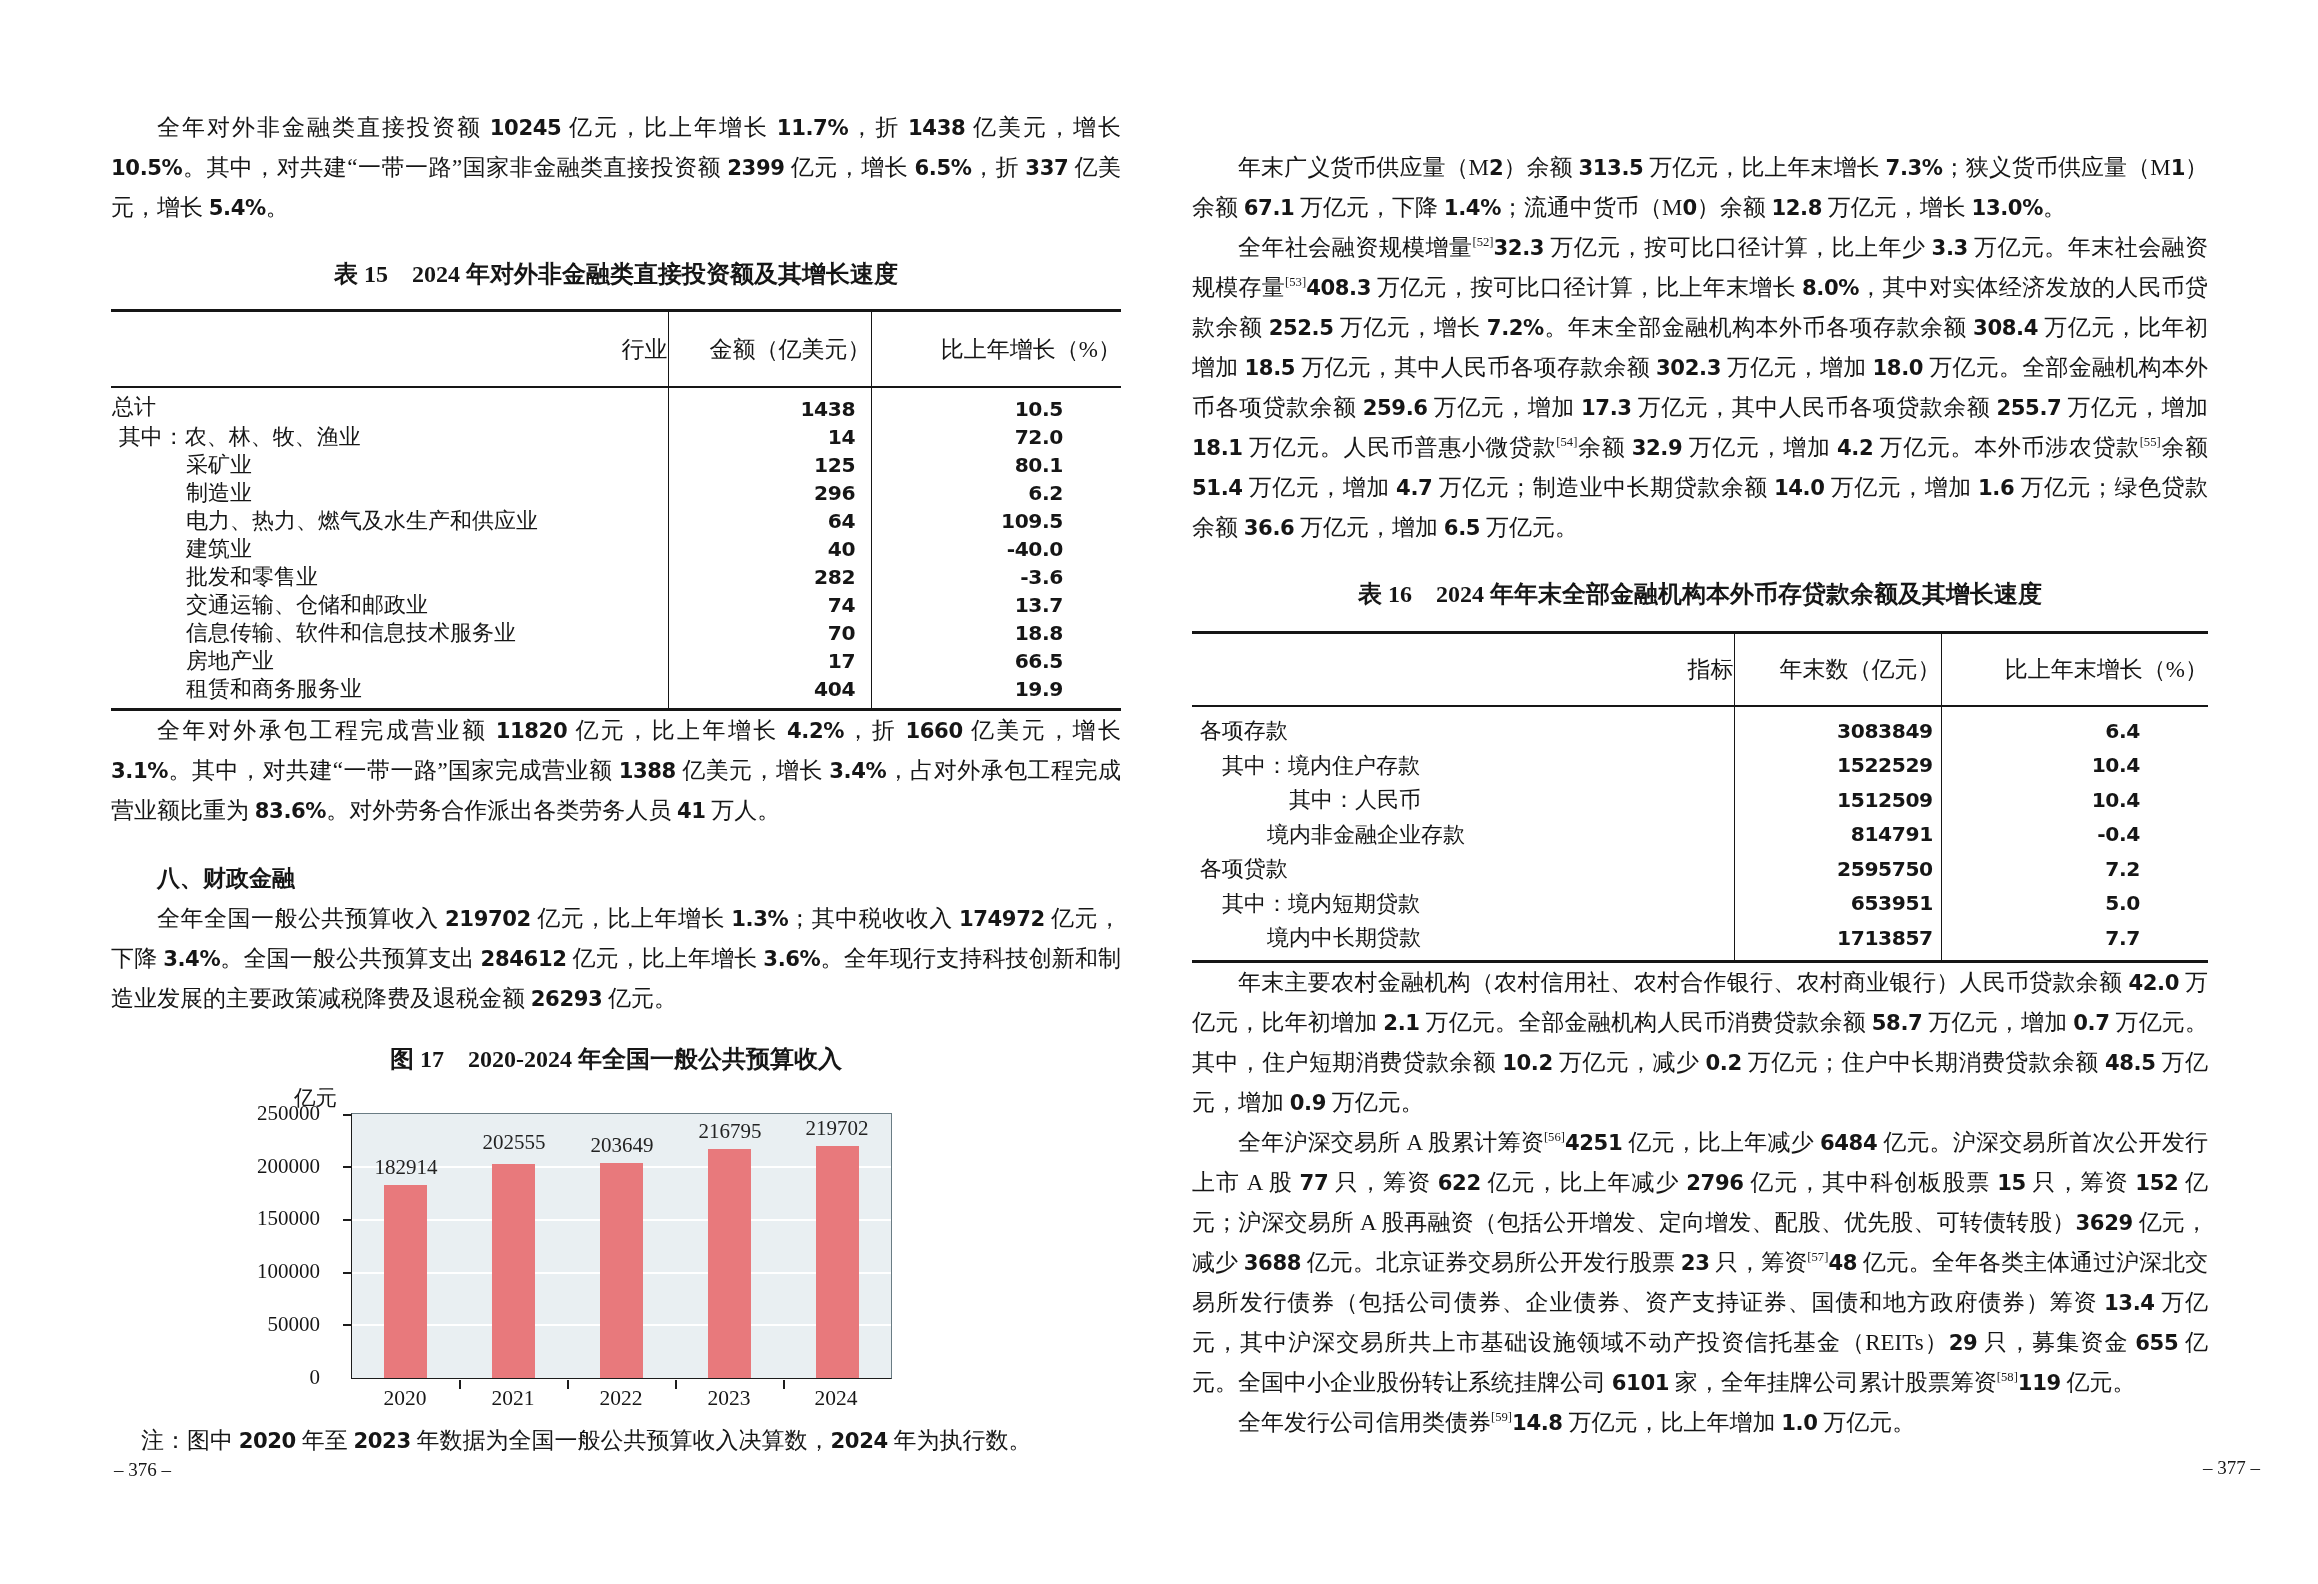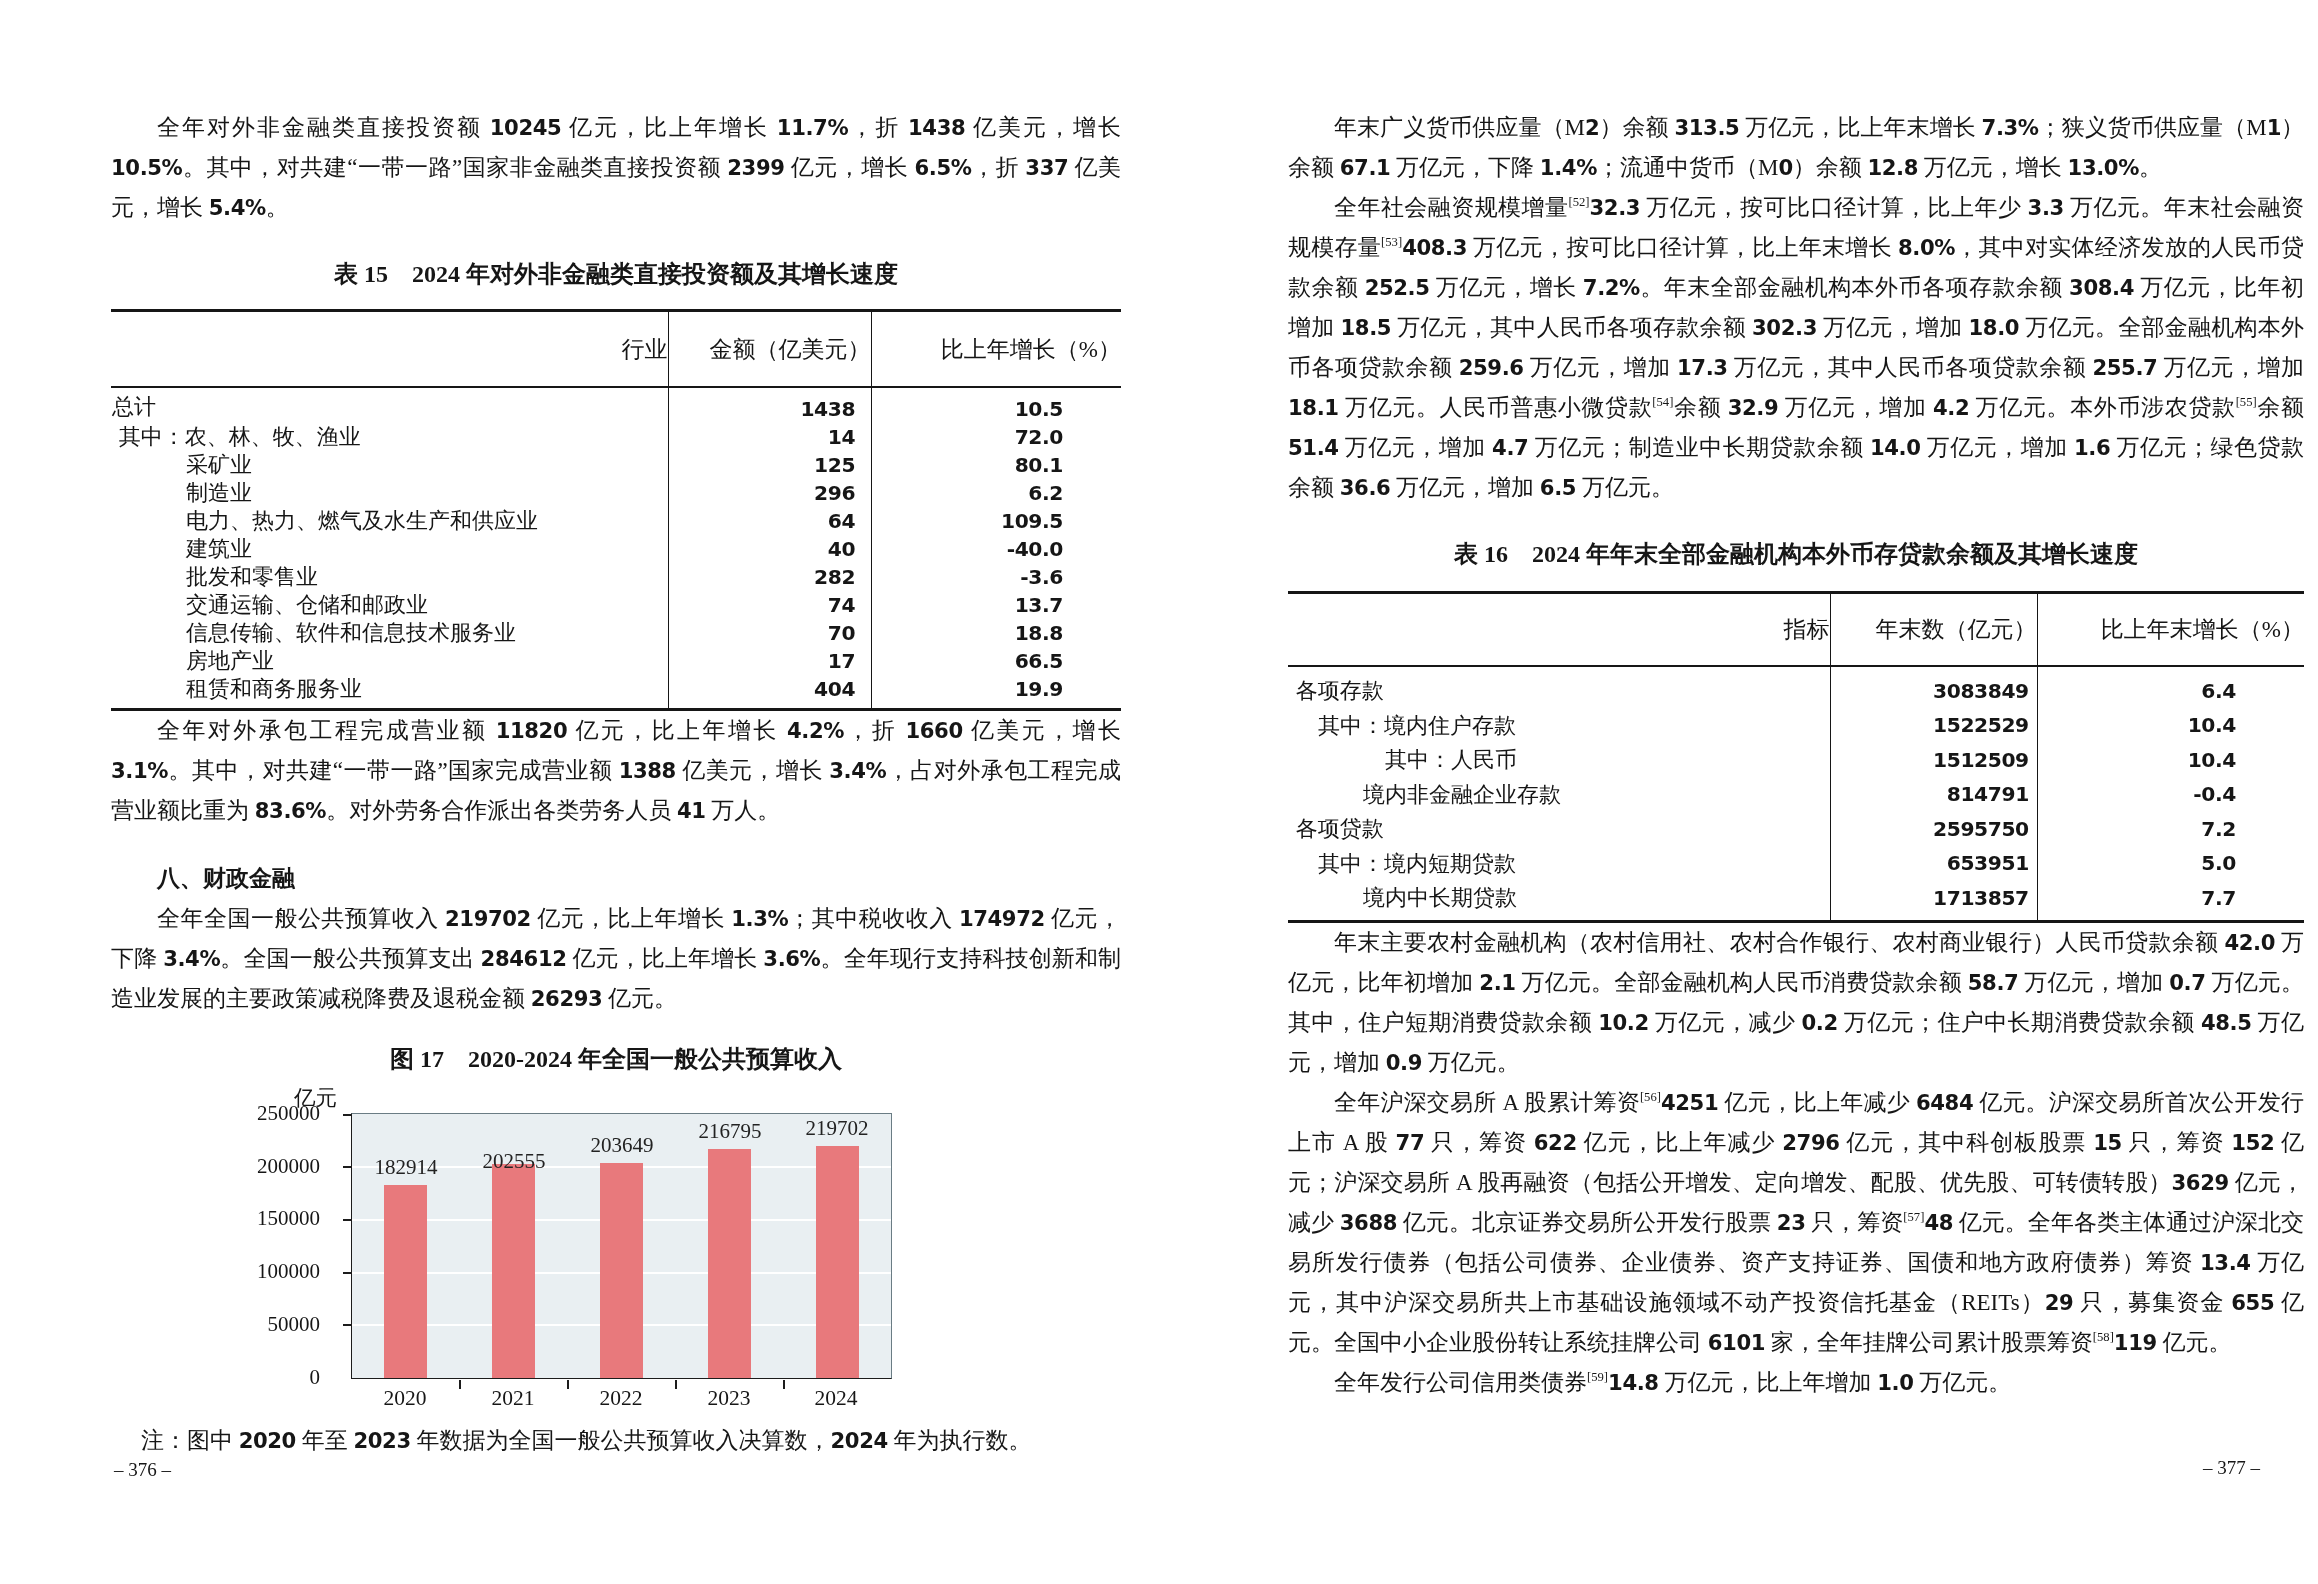--- a/index.html
+++ b/index.html
@@ -1,20 +1,20 @@
 <!DOCTYPE html>
 <html style="font-size:12.3px"><head>
 <meta charset="utf-8">
 <style>
   html,body{margin:0;padding:0;}
   body{position:relative;width:2319px;height:1584px;background:#ffffff;
        font-family:"Liberation Serif","DejaVu Serif",serif;color:#161616;}
   .page{position:absolute;top:108px;font-size:23px;line-height:40px;text-align:justify;}
   #left-page{left:111px;width:1010px;}
-  #right-page{left:1288px;width:1016px;}
+  #right-page{left:1192px;width:1016px;margin-top:40px;}
   p.body{margin:0;text-indent:2em;}
   .mt34{margin-top:26px}.mt36{margin-top:28px}.mt26{margin-top:20px}
   .mt44{margin-top:34px}.mt46{margin-top:35px}
   .section-heading{margin:28px 0 0 0;text-indent:2em;font-weight:700;}
   .table-title{margin-top:26px;text-align:center;font-size:24px;font-weight:700;line-height:40px;}
   .rich sup,.fig-note sup{font-size:0.55em;vertical-align:super;line-height:0;}
   .rich b,.fig-note b,td.numcell b{font-family:"DejaVu Sans","Liberation Sans",sans-serif;
        font-weight:700;font-size:0.92em;letter-spacing:-0.4px;}
   
   table.doc-table{border-collapse:collapse;table-layout:fixed;width:100%;
@@ -157,21 +157,21 @@
         <div class="grid" style="bottom: 157px;"></div>
         <div class="grid" style="bottom: 210px;"></div>
         <div class="y-tick" style="bottom: 52px;"></div>
         <div class="y-tick" style="bottom: 104px;"></div>
         <div class="y-tick" style="bottom: 157px;"></div>
         <div class="y-tick" style="bottom: 210px;"></div>
         <div class="y-tick" style="bottom: 262px;"></div>
         <div class="bar" style="left: 32px; width: 43px; height: 193px; background: rgb(232, 121, 124);"></div>
         <div class="bar-label" style="left: 0px; width: 108px; bottom: 199px;">182914</div>
         <div class="bar" style="left: 140px; width: 43px; height: 214px; background: rgb(232, 121, 124);"></div>
-        <div class="bar-label" style="left: 108px; width: 108px; bottom: 205px;">202555</div>
+        <div class="bar-label" style="left: 108px; width: 108px; bottom: 224px;">202555</div>
         <div class="x-tick" style="left: 107px;"></div>
         <div class="bar" style="left: 248px; width: 43px; height: 215px; background: rgb(232, 121, 124);"></div>
         <div class="bar-label" style="left: 216px; width: 108px; bottom: 221px;">203649</div>
         <div class="x-tick" style="left: 215px;"></div>
         <div class="bar" style="left: 356px; width: 43px; height: 229px; background: rgb(232, 121, 124);"></div>
         <div class="bar-label" style="left: 324px; width: 108px; bottom: 235px;">216795</div>
         <div class="x-tick" style="left: 323px;"></div>
         <div class="bar" style="left: 464px; width: 43px; height: 232px; background: rgb(232, 121, 124);"></div>
         <div class="bar-label" style="left: 431px; width: 108px; bottom: 238px;">219702</div>
         <div class="x-tick" style="left: 431px;"></div>

